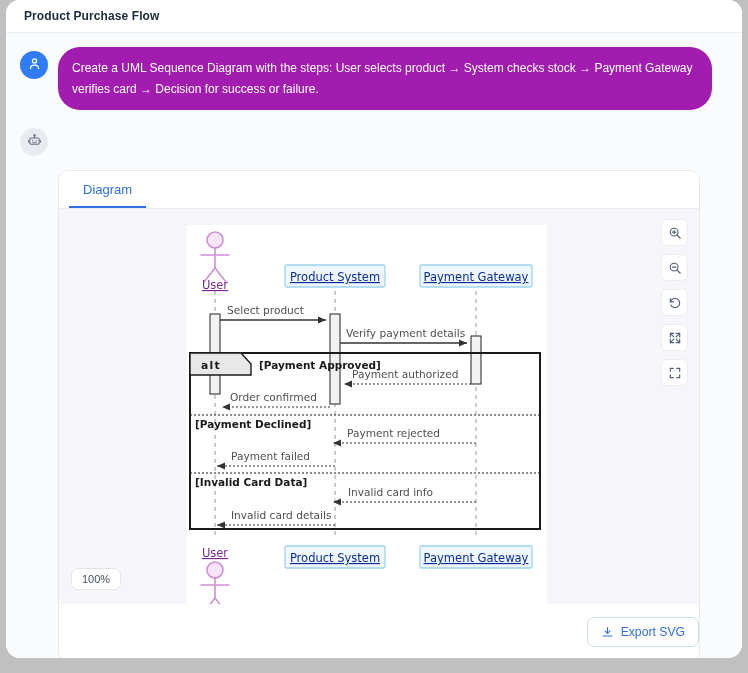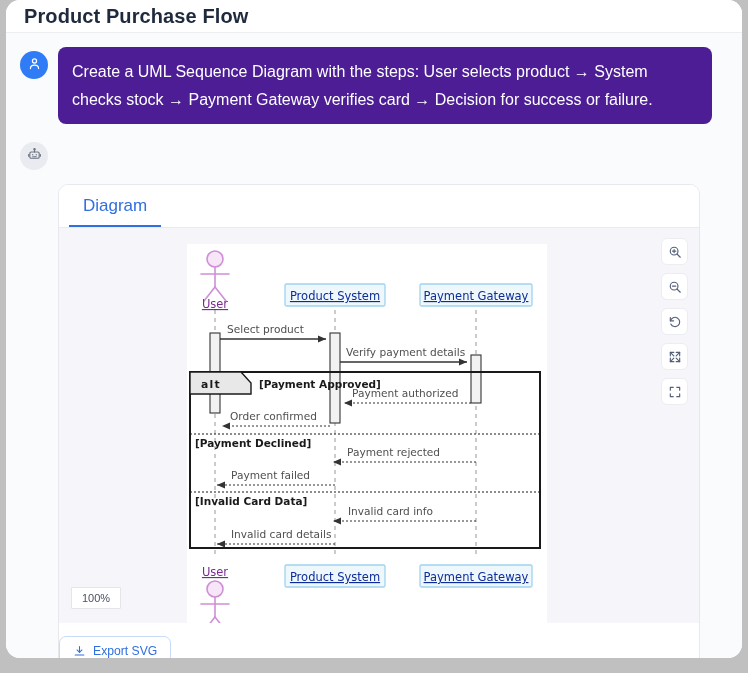--- a/index.html
+++ b/index.html
@@ -21,43 +21,43 @@
 
   
   .titlebar {
     height: 33px;
     display: flex; align-items: center;
     padding: 0 0 0 18px;
     border-bottom: 1px solid #eceef2;
     background: #ffffff;
   }
   .titlebar .title {
-    font-size: 20px; font-weight: 700; color: #1f2a3d;
+    font-size: 12px; font-weight: 700; color: #1f2a3d;
     letter-spacing: .1px;
   }
 
   
   .chat {
     background: #fafbfc;
     padding: 14px 14px 10px 14px;
     height: 625px;
   }
   .msg-row { display: flex; align-items: flex-start; gap: 10px; }
   .avatar {
     width: 28px; height: 28px; border-radius: 50%;
     display: flex; align-items: center; justify-content: center;
     flex: 0 0 28px; margin-top: 4px;
   }
   .avatar.user { background: #2f7cf6; }
   .avatar.bot  { background: #e9ebf0; }
   .bubble {
-    background: #4c1d95; color: #ffffff;
-    border-radius: 8px;
+    background: #a21caf; color: #ffffff;
+    border-radius: 22px;
     padding: 11px 14px;
-    font-size: 16px; line-height: 1.72;
+    font-size: 12px; line-height: 1.72;
     max-width: 654px;
   }
 
   
   .result-card {
     margin-top: 14px;
     margin-left: 38px;
     width: 642px;
     background: #ffffff;
     border: 1px solid #e7e9ef;
@@ -65,21 +65,21 @@
     overflow: hidden;
   }
   .tabs {
     display: flex; gap: 0;
     padding: 0 10px;
     border-bottom: 1px solid #e9ebf0;
     background: #ffffff;
   }
   .tab {
     padding: 11px 14px 9px 14px;
-    font-size: 17px; color: #7b8494;
+    font-size: 13px; color: #7b8494;
     border-bottom: 2px solid transparent;
     cursor: pointer; white-space: nowrap;
   }
   .tab.active { color: #2f6fe0; border-bottom-color: #2f6fe0; font-weight: 400; }
 
   
   .canvas-wrap {
     position: relative;
     height: 395px;
     background: #f6f6fa;
@@ -87,21 +87,21 @@
   }
   .diagram-sheet {
     position: absolute;
     left: 128px; top: 16px;
     width: 360px; height: 395px;
     background: #ffffff;
   }
   .zoom-badge {
     position: absolute; left: 12px; bottom: 14px;
     background: #ffffff; border: 1px solid #e3e5ea;
-    border-radius: 1px;
+    border-radius: 7px;
     font-size: 11px; color: #4a5160;
     padding: 4px 10px;
     z-index: 6;
   }
   .zoom-tools {
     position: absolute; right: 11px; top: 10px;
     display: flex; flex-direction: column; gap: 8px;
     z-index: 6;
   }
   .ztool {
@@ -109,21 +109,21 @@
     background: #ffffff;
     border: 1px solid #ebedf1;
     border-radius: 6px;
     display: flex; align-items: center; justify-content: center;
     cursor: pointer;
   }
   .ztool svg { display: block; }
 
   
   .actions {
-    display: flex; justify-content: flex-start; gap: 12px;
+    display: flex; justify-content: flex-end; gap: 12px;
     padding: 13px 0 14px 0;
     background: #ffffff;
   }
   .act-btn {
     display: inline-flex; align-items: center; gap: 7px;
     border: 1px solid #c9dbf8; border-radius: 7px;
     background: #ffffff; color: #2f6fe0;
     font-size: 12.2px; font-family: "Liberation Sans", sans-serif;
     padding: 7px 13px; cursor: pointer; white-space: nowrap;
   }

